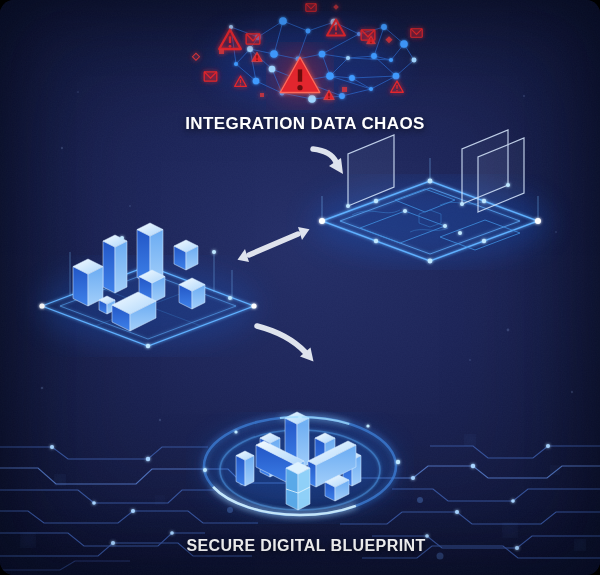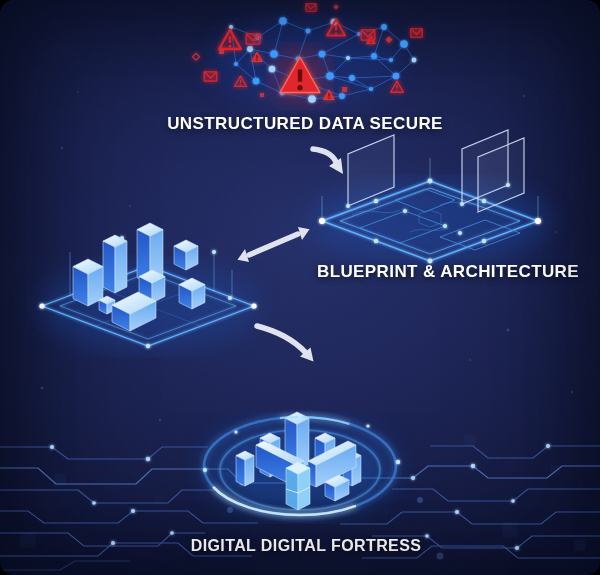--- a/index.html
+++ b/index.html
@@ -438,17 +438,16 @@
       <polygon points="249,262 245,249 237.5,259.7" stroke="none"></polygon>
       <polygon points="302,240 298,227 309.5,229.3" stroke="none"></polygon>
     </g>
     <g>
       <path d="M257,326 Q288,334 305,352" fill="none" stroke-width="5.5" stroke-linecap="round"></path>
       <polygon points="310.5,347.5 300,356.5 313.5,361.5" stroke="none"></polygon>
     </g>
   </g>
 </svg>
 
-<div class="stage-label" style="left:305px;top:124px">UNSTRUCTURED DATA SECURE</div>
-<div class="stage-label" style="left:448px;top:272px">BLUEPRINT &amp; ARCHITECTURE</div>
-<div class="stage-label small" style="left:306px;top:546px">DIGITAL DIGITAL FORTRESS</div>
+<div class="stage-label" style="left:305px;top:124px">INTEGRATION DATA CHAOS</div>
+<div class="stage-label small" style="left:306px;top:546px">SECURE DIGITAL BLUEPRINT</div>
 
 </div>
 
 </body></html>

